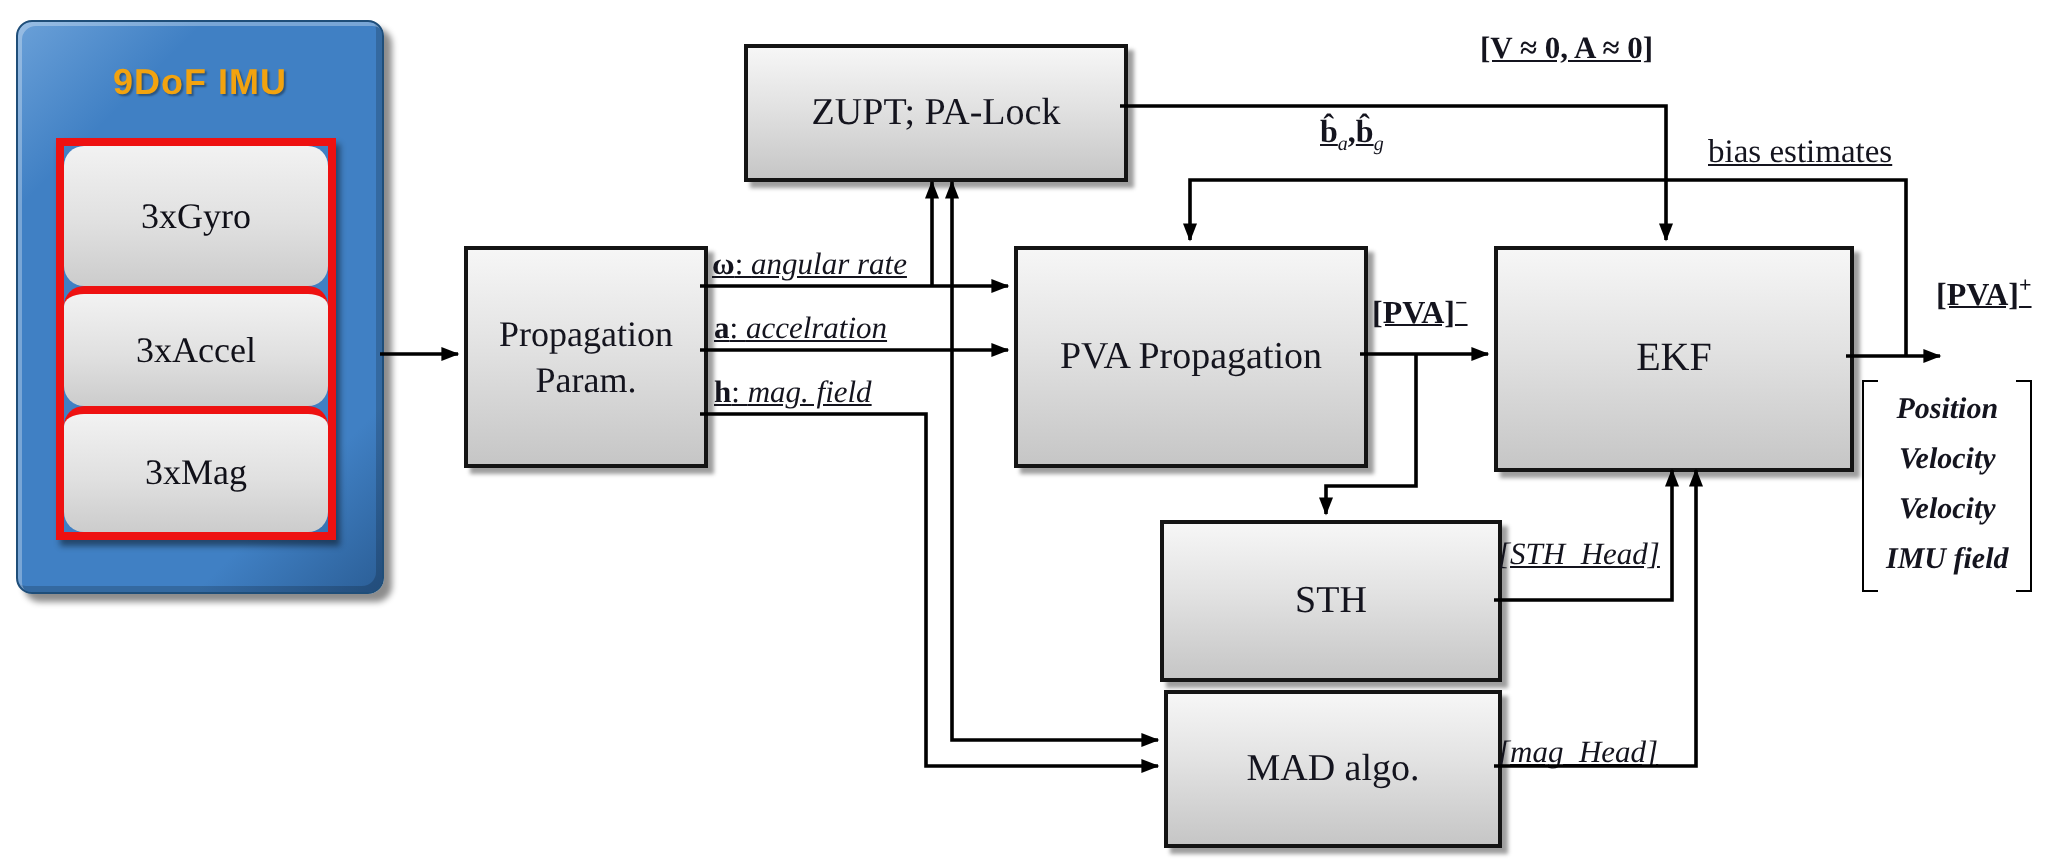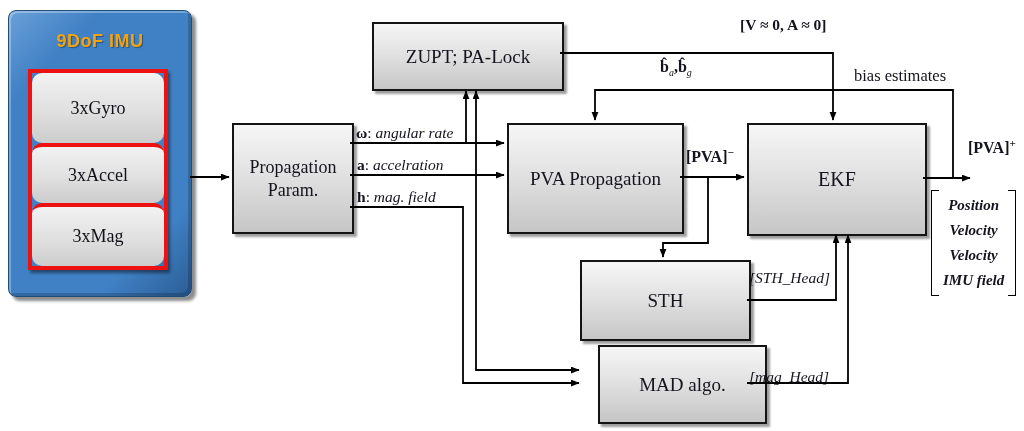--- a/index.html
+++ b/index.html
@@ -40,23 +40,23 @@
     font-size:18px;color:#101018;border-radius:10px;
   }
   .sensor + .sensor{border-top:4px solid var(--red_frame,#ee1111);}
   .s1{height:70px;}.s2{height:56px;}.s3{height:59px;}
   
   .calibration{left:232px;top:123px;width:118px;height:107px;font-size:18px;}
   .zupt{left:372px;top:22px;width:188px;height:65px;}
   .pva{left:507px;top:123px;width:173px;height:107px;font-size:19px;}
   .ekf{left:747px;top:123px;width:176px;height:109px;font-size:20px;}
   .sth{left:580px;top:260px;width:167px;height:77px;}
-  .mad{left:582px;top:345px;width:165px;height:75px;margin-left:16px;}
+  .mad{left:582px;top:345px;width:165px;height:75px;}
   
-  .lbl{position:absolute;white-space:nowrap;font-size:15.5px;}
+  .lbl{position:absolute;white-space:nowrap;font-size:15.5px;text-decoration:underline;}
   .lbl .sym{font-weight:bold;font-style:normal;}
   .lbl .desc{font-style:italic;}
   .lbl-omega{left:356px;top:124px;}
   .lbl-accel{left:357px;top:156px;}
   .lbl-mag{left:357px;top:188px;}
   .lbl-bold{font-weight:bold;font-size:15.5px;}
   .lbl-pva-minus{left:686px;top:146px;font-size:16px;}
   .lbl-pva-plus{left:968px;top:137px;font-size:16px;}
   .lbl-zupt-flag{left:740px;top:16px;}
   .lbl-bias-hat{left:660px;top:58px;font-weight:bold;font-size:16px;}

